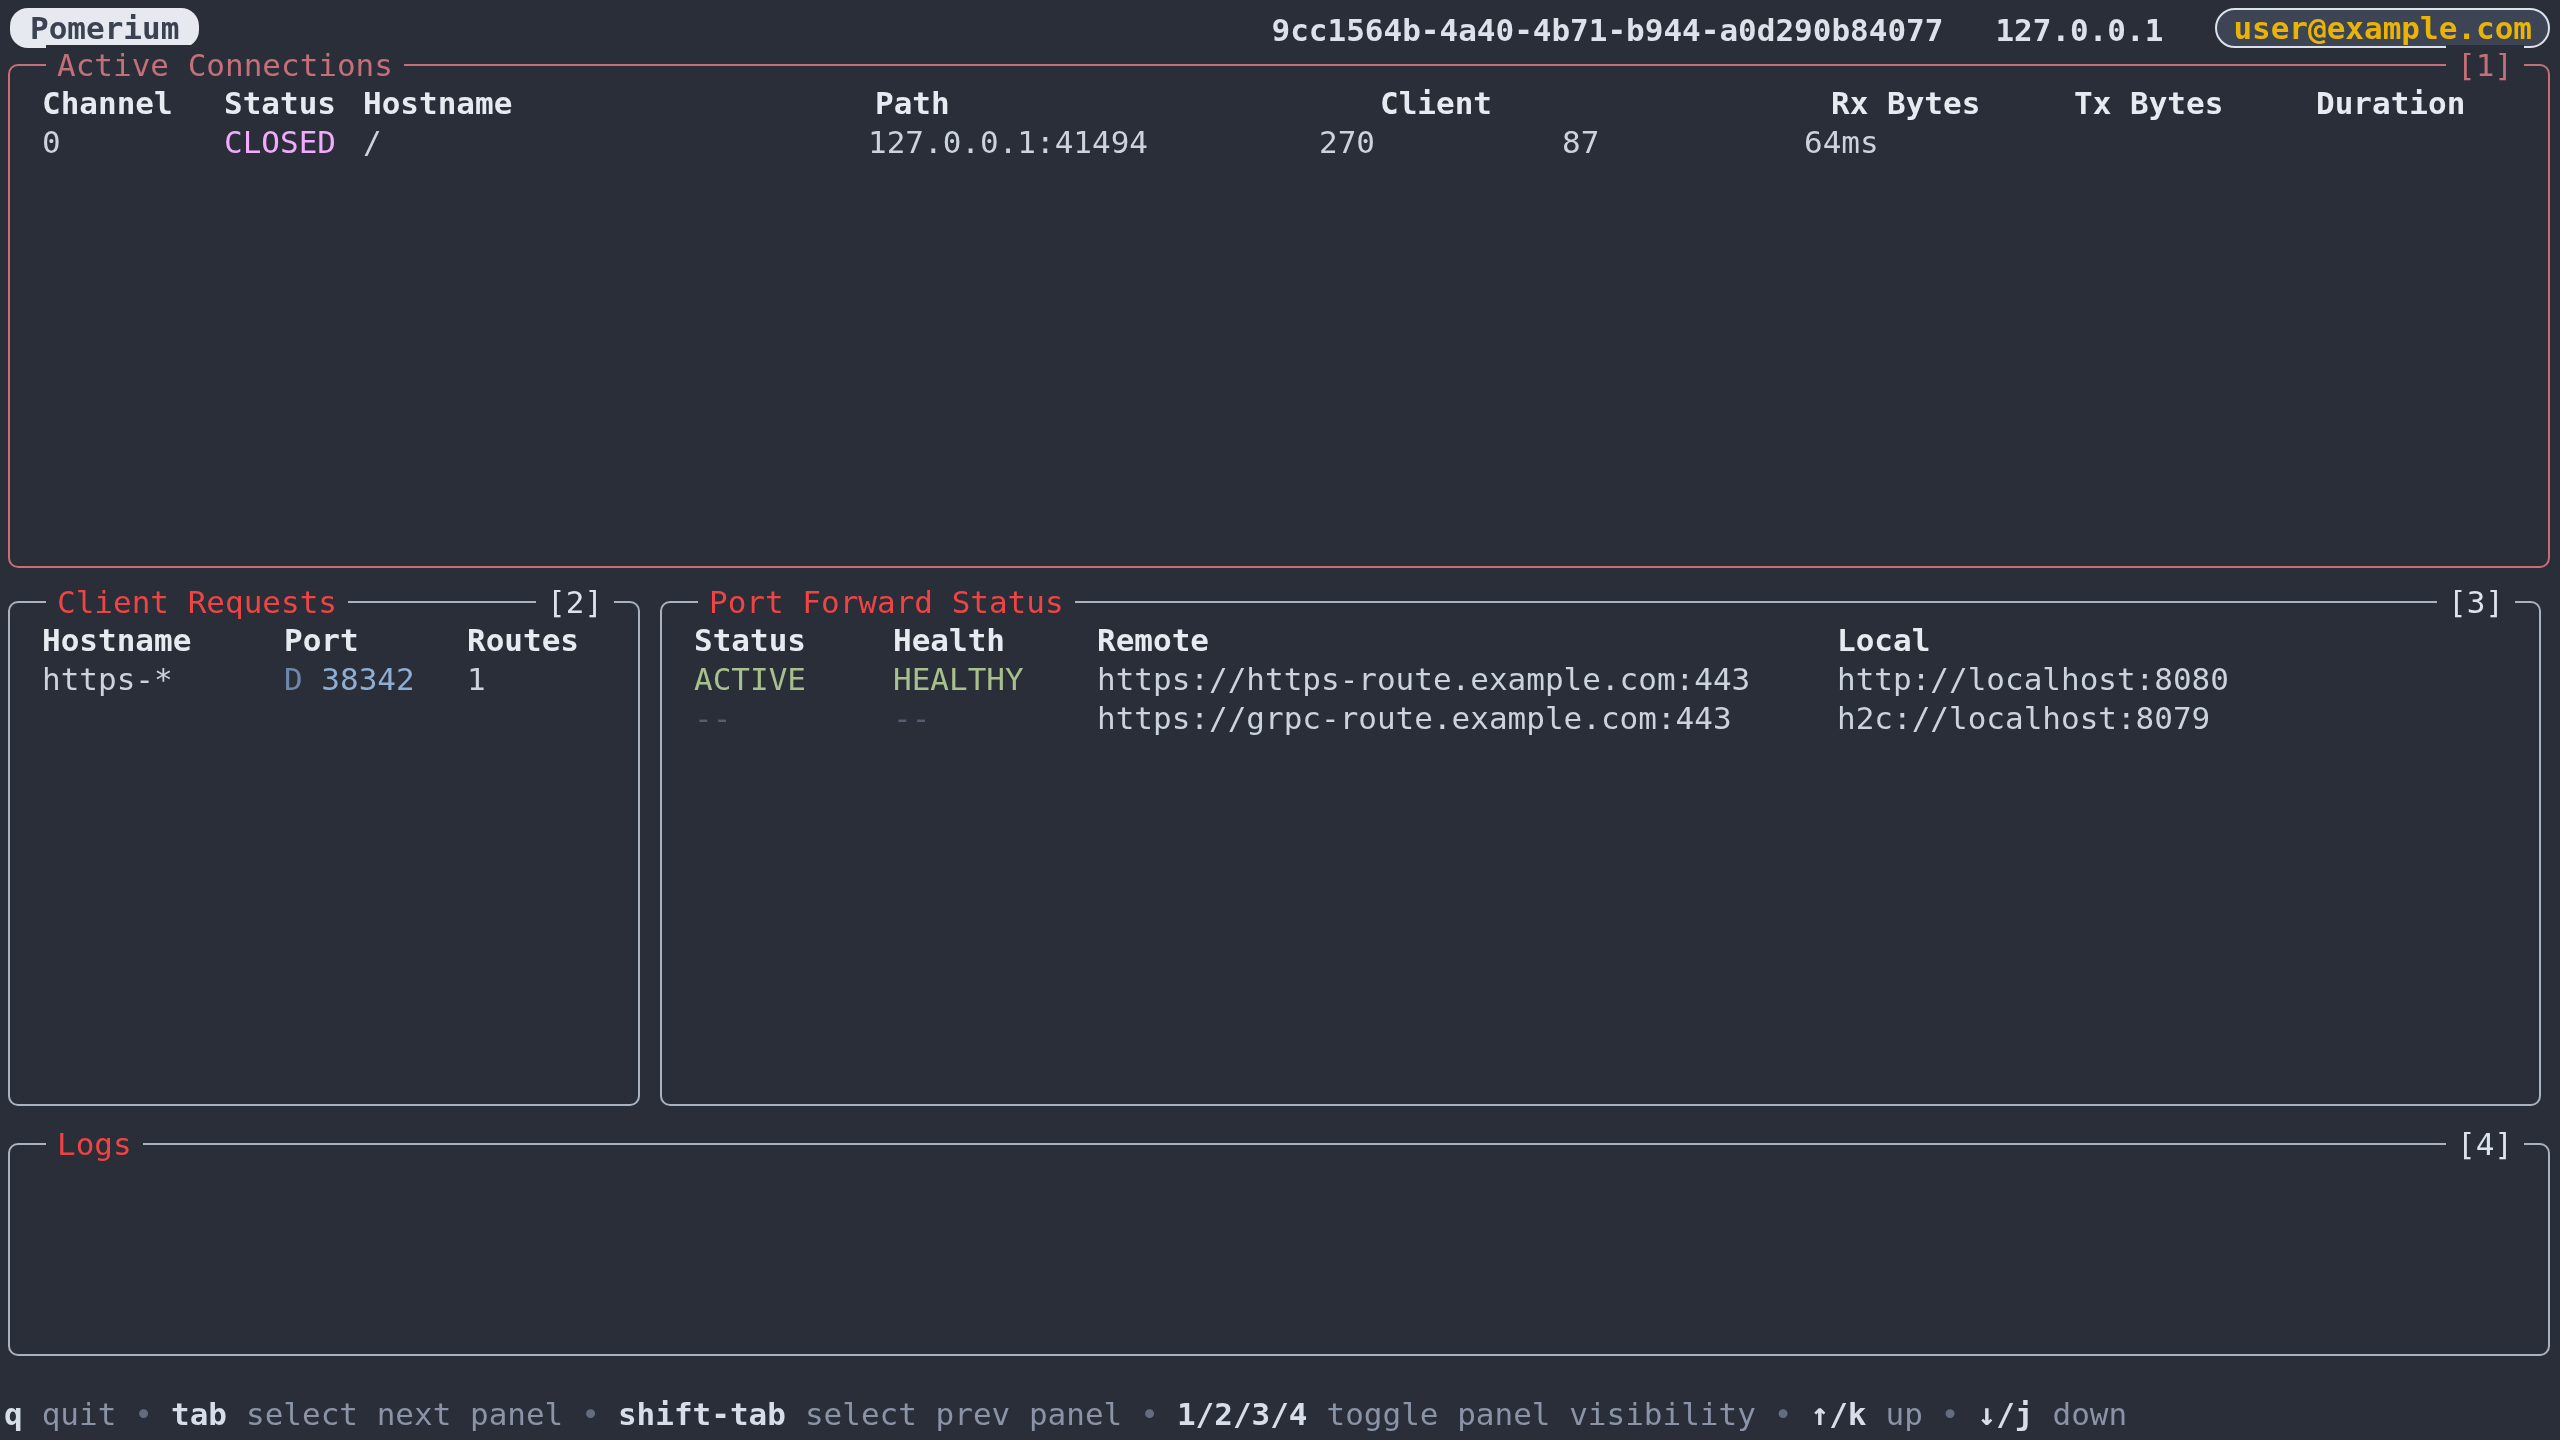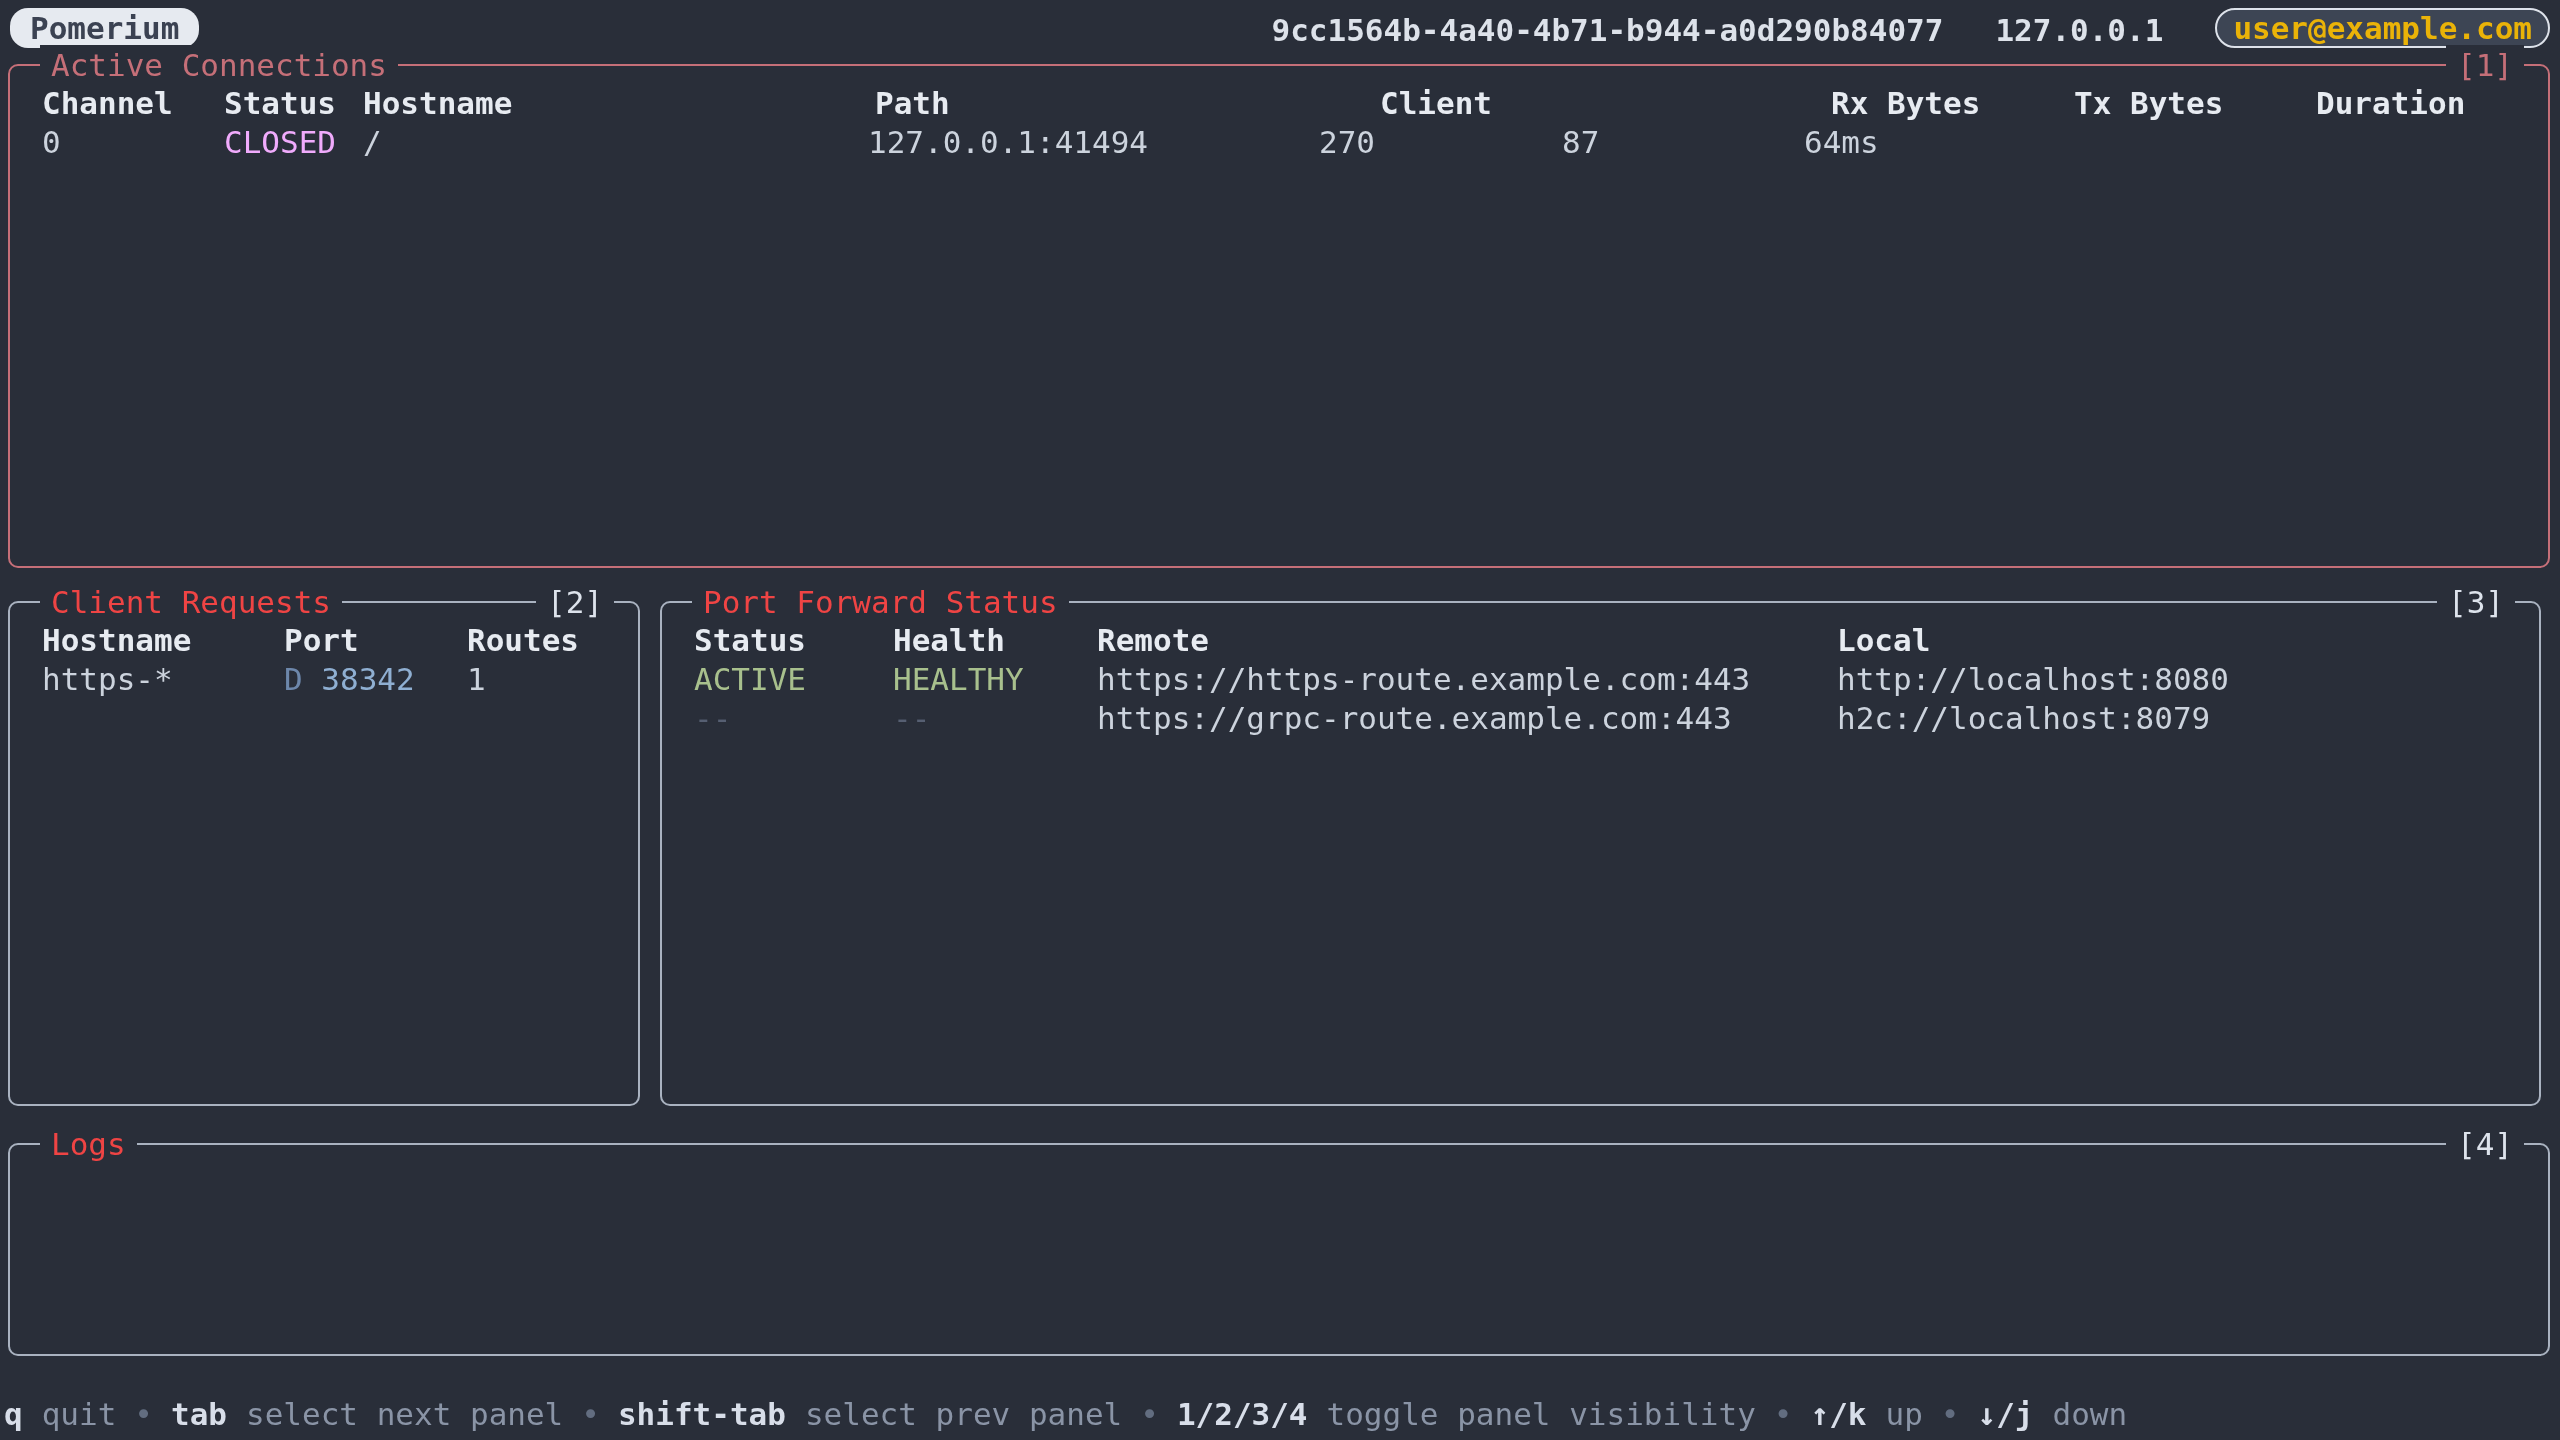--- a/index.html
+++ b/index.html
@@ -34,21 +34,21 @@
   
   .panel {
     position:absolute;
     border:2px solid #a9b2c0;
     border-radius:10px;
     background:transparent;
   }
   .panel.selected { border-color:#c56f78; }
 
   .panel-head {
-    position:absolute; top:-21px; left:30px; right:24px;
+    position:absolute; top:-21px; left:36px; right:24px;
     display:flex; align-items:center; height:40px;
     pointer-events:none; white-space:pre;
   }
   .panel-title {
     background:#292e39; padding:0 11px; color:#ef4444; line-height:40px;
   }
   .panel-fill { flex:1; }
   .panel-num {
     background:#292e39; padding:0 11px; color:#dde3ec; line-height:40px;
   }

